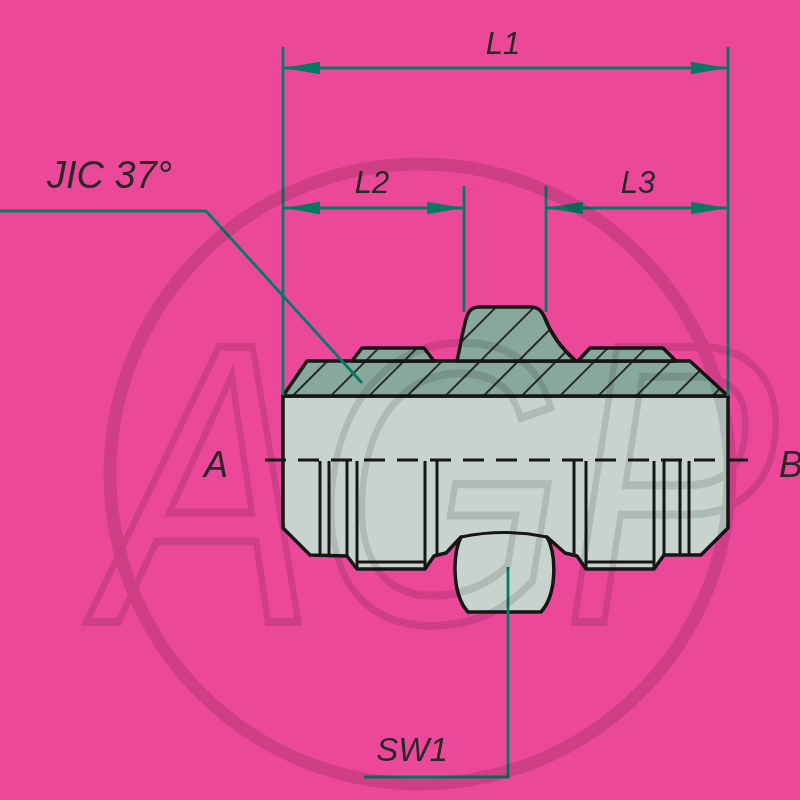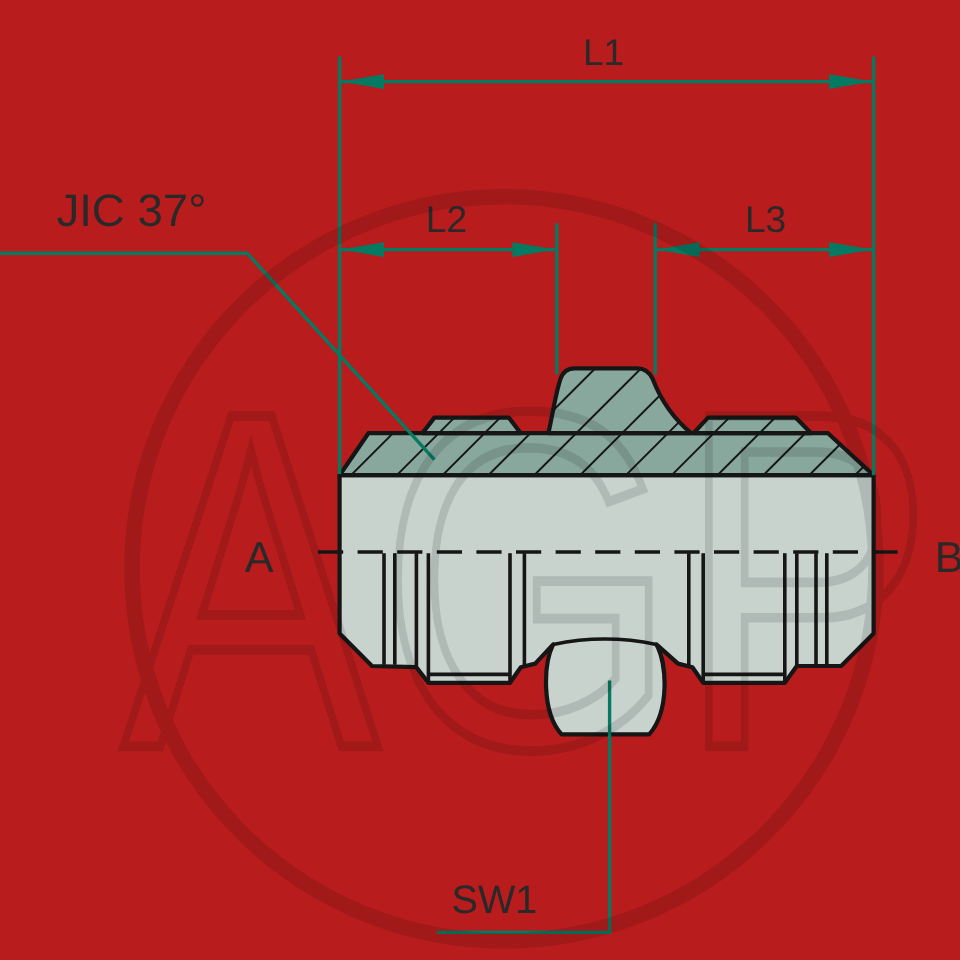--- a/index.html
+++ b/index.html
@@ -1,16 +1,16 @@
 <!DOCTYPE html>
 <html style="--c-dimension: #057a63; --c-outline: #161616; --c-body_fill: #c8d3ce; --c-section_fill: #88a79d; --c-watermark: #e0e0e0; --c-text: #29292a;"><head>
 <meta charset="utf-8">
 <style>
   html,body{margin:0;padding:0;background:#ffffff;}
-  .page{position:relative;width:800px;height:800px;background:#b91c1c;overflow:hidden;}
+  .page{position:relative;width:800px;height:800px;background:#ec4899;overflow:hidden;font-style:italic;}
   svg{display:block;}
   svg text{font-family:"Liberation Sans","DejaVu Sans",sans-serif;fill:var(--c-text,#29292a);}
 
   .outline-path{fill:var(--c-body_fill,#c8d3ce);stroke:var(--c-outline,#161616);stroke-width:3.5;stroke-linejoin:round;}
   .hatched{fill:url(#hatch);stroke:var(--c-outline,#161616);stroke-width:3.5;stroke-linejoin:round;}
   .hatch-bg{fill:var(--c-section_fill,#88a79d);}
   .hatch-line{stroke:var(--c-outline,#161616);stroke-width:3.4;}
   .detail-line{stroke:var(--c-outline,#161616);stroke-width:3;fill:none;stroke-linecap:butt;}
   .centerline{stroke:var(--c-outline,#161616);stroke-width:3;stroke-dasharray:21 12;fill:none;}
 

